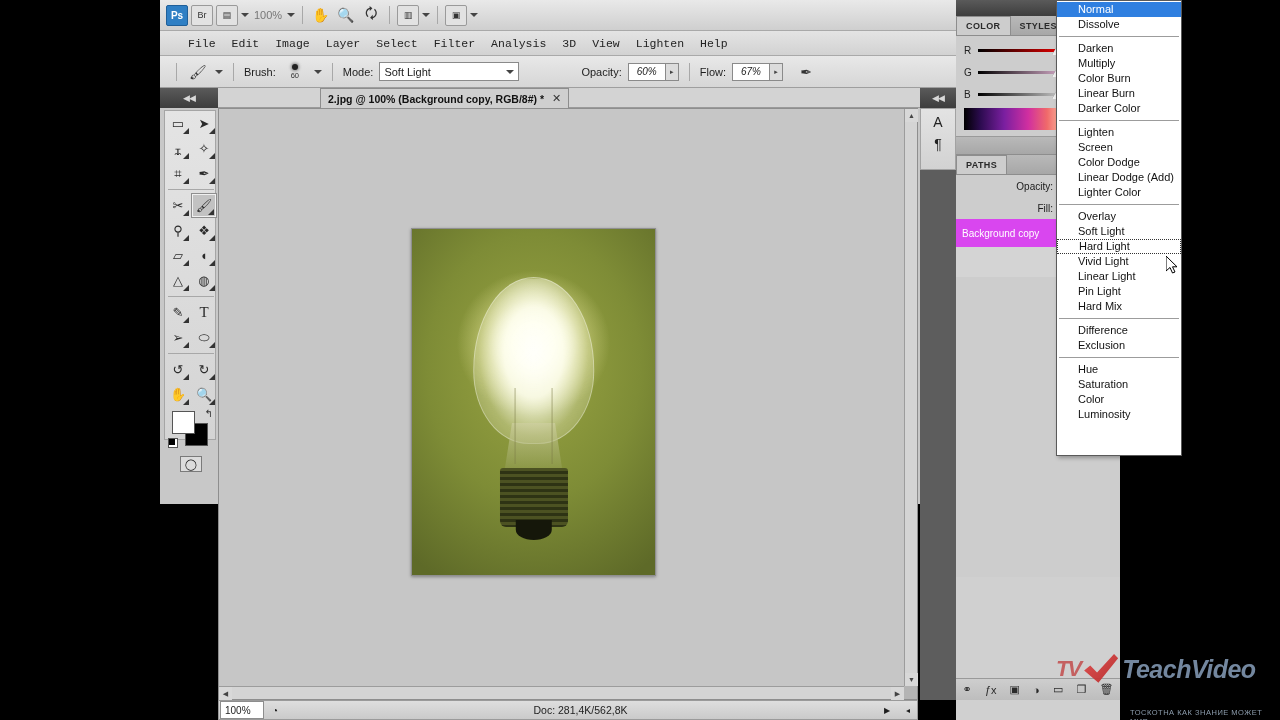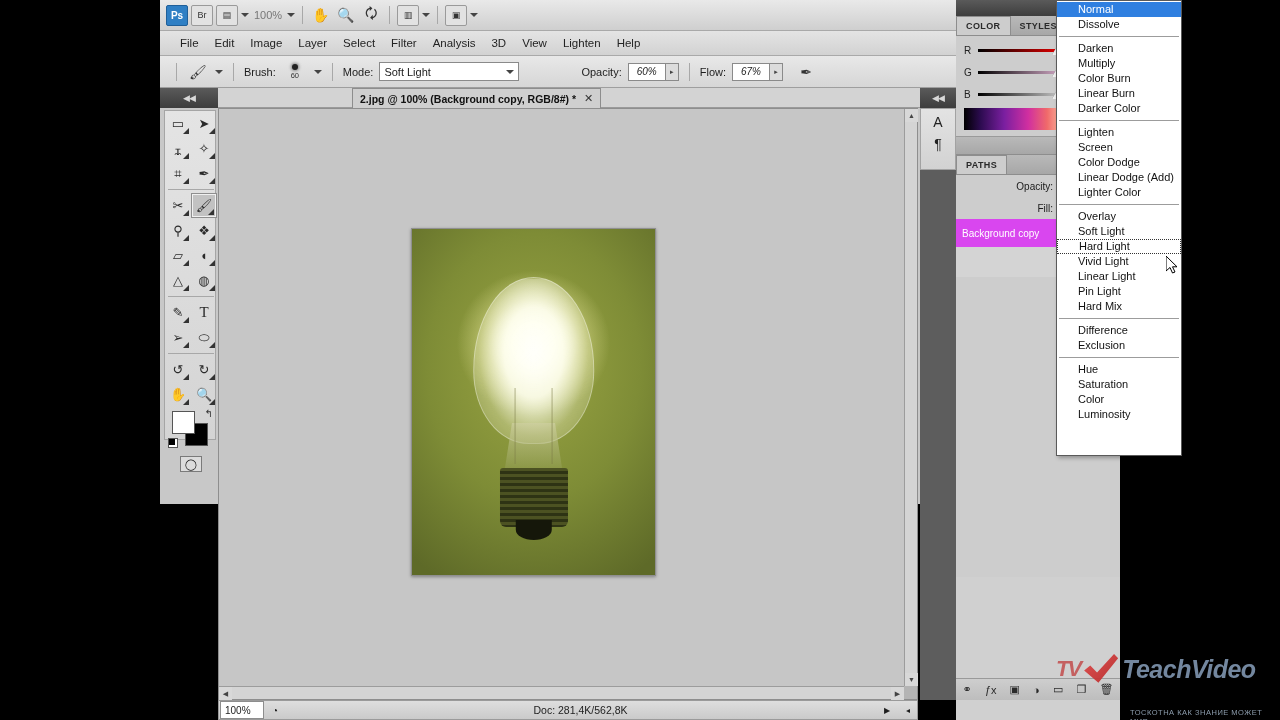--- a/index.html
+++ b/index.html
@@ -34,21 +34,21 @@
   .arrow-d { width:0;height:0;border-left:4px solid transparent;border-right:4px solid transparent;border-top:4px solid #444; }
   .zoomval { font-size:11px; color:#777; padding:0 2px;}
   .sep { width:1px; height:18px; background:#a8a8a8; margin:0 4px; }
   .wctrls { position:absolute; right:6px; top:4px; display:flex; gap:10px; align-items:center; color:#555;}
   .wctrls div { font-size:13px; width:16px; text-align:center; cursor:default;}
   
   .menubar {
     position:absolute; left:0; top:31px; width:960px; height:25px;
     background:linear-gradient(#e4e4e4,#d2d2d2);
     border-bottom:1px solid #a9a9a9;
-    display:flex; align-items:center; padding-left:20px; gap:16px;
+    display:flex; align-items:center; padding-left:28px; gap:16px;font-family:Liberation Mono, monospace;
   }
   .menubar span { font-size:11.5px; color:#232323; }
   
   .optbar {
     position:absolute; left:0; top:56px; width:960px; height:32px;
     background:linear-gradient(#e8e8e8,#d6d6d6);
     border-bottom:1px solid #9e9e9e;
     display:flex; align-items:center; padding-left:12px; gap:6px;
   }
   .optlabel { font-size:11px; color:#1d1d1d; }
@@ -69,21 +69,21 @@
     display:flex;align-items:center;justify-content:center;font-size:7px;color:#444;}
   
   .tabrow {
     position:absolute; left:58px; top:88px; width:902px; height:20px;
     background:#d3d3d3; border-bottom:1px solid #9a9a9a;
   }
   .doctab {
     position:absolute; left:160px; top:88px; height:20px;
     background:#cfcfcf; border:1px solid #8d8d8d; border-bottom:none;
     display:flex; align-items:center; gap:8px; padding:0 7px;
-    font-size:10.5px; font-weight:bold; color:#111;margin-left:32px;
+    font-size:10.5px; font-weight:bold; color:#111;
   }
   .tabx { font-size:11px; font-weight:normal; color:#333;}
   
   .collapsestrip {
     position:absolute; left:0; top:88px; width:58px; height:20px;
     background:linear-gradient(#5a5a5a,#3d3d3d);
     display:flex; align-items:center; justify-content:center;
   }
   .collapsestrip .chev { color:#d8d8d8; font-size:9px; letter-spacing:-1px;}
   

